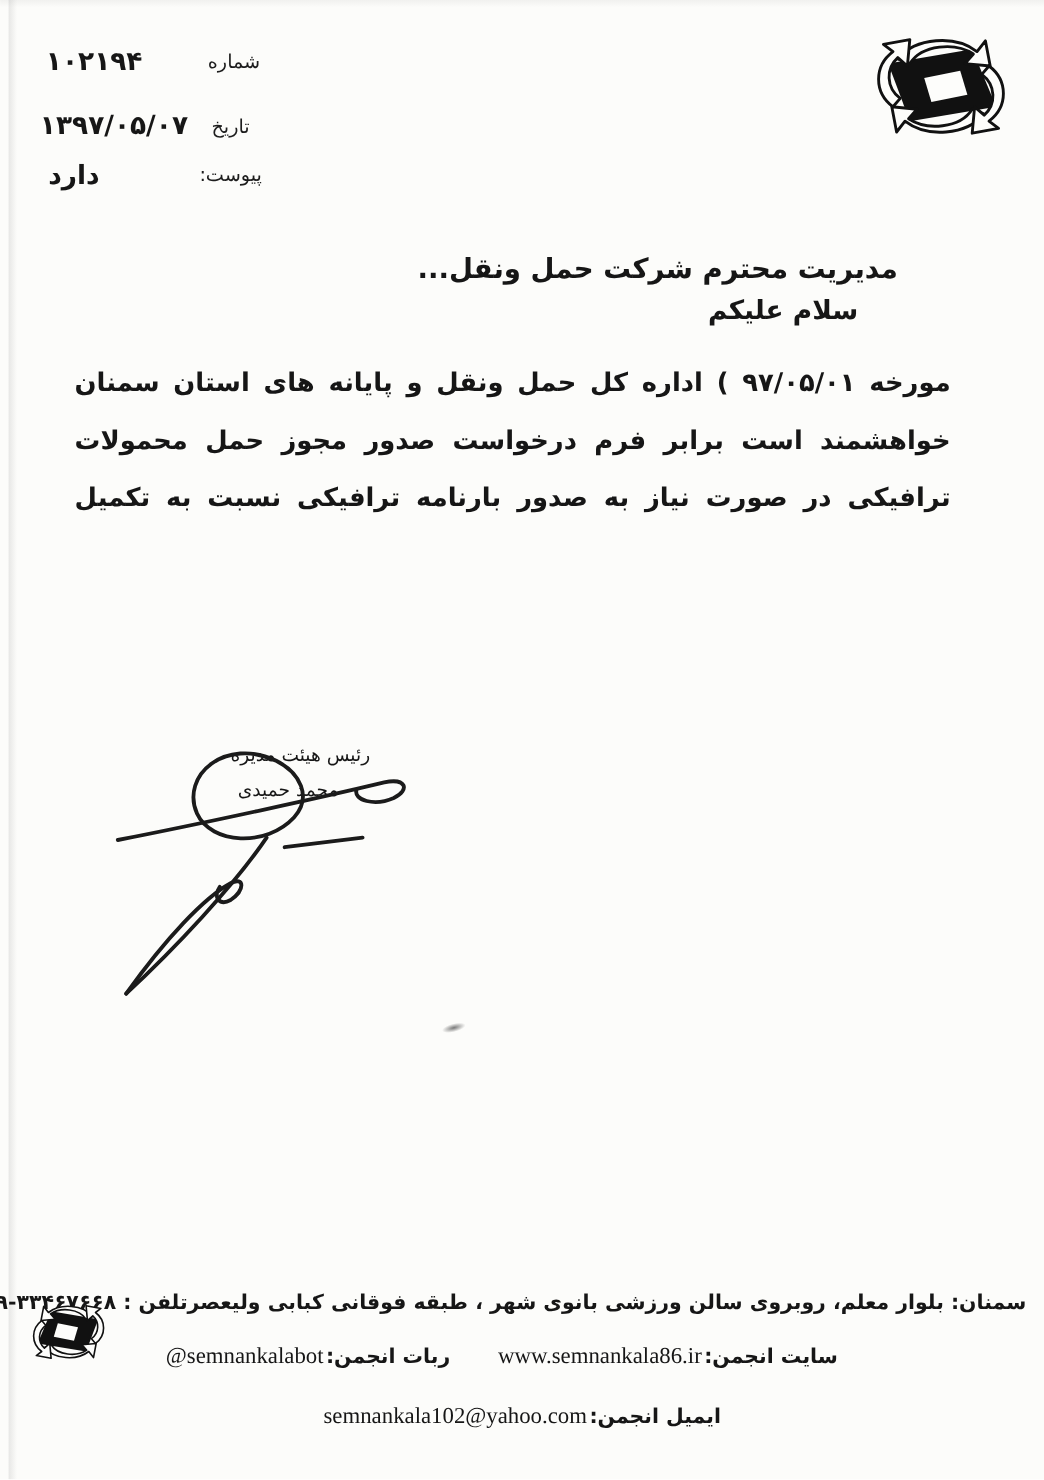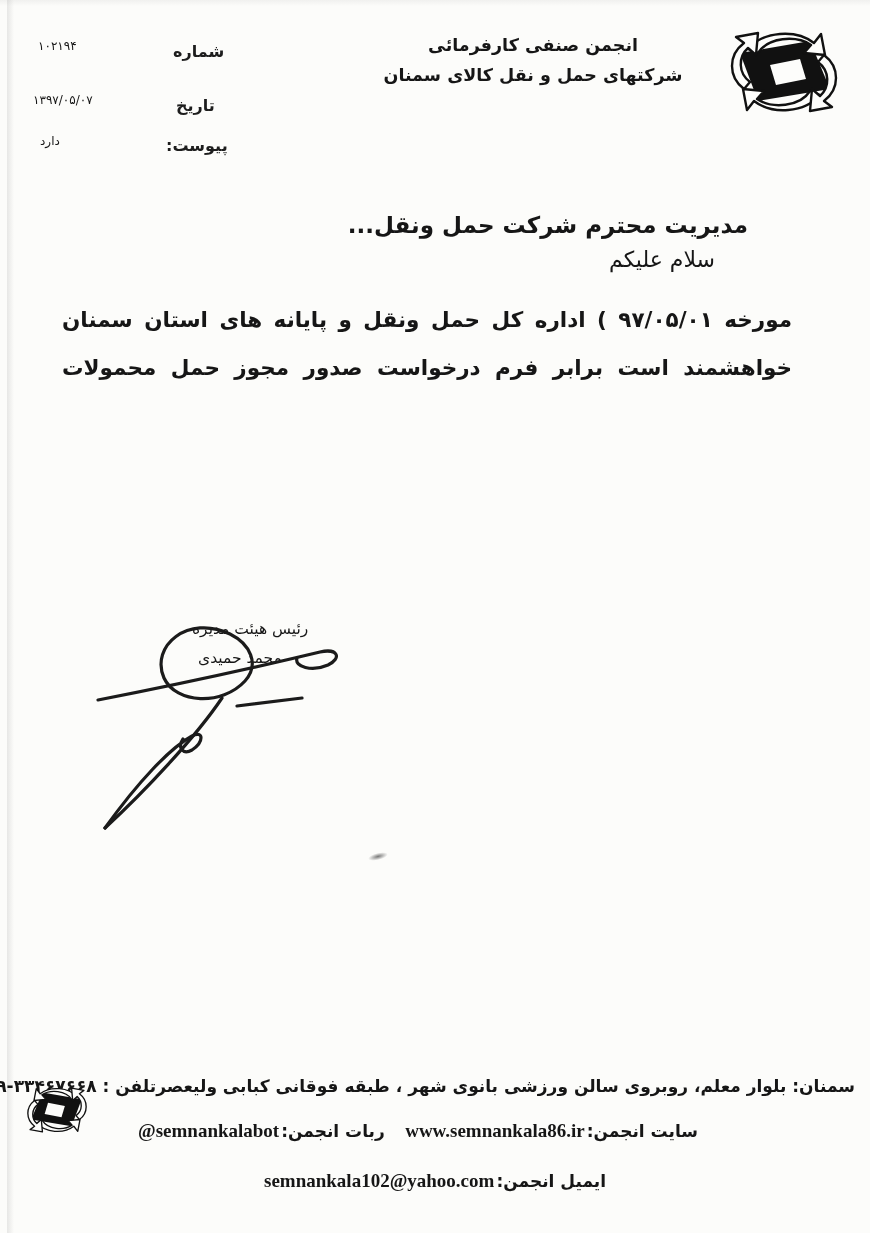--- a/index.html
+++ b/index.html
@@ -26,46 +26,46 @@
     position:absolute;left:0;top:0;right:0;height:6px;
     background:linear-gradient(180deg,rgba(140,140,140,.10),rgba(140,140,140,0));
     pointer-events:none;
   }
   .abs{position:absolute;white-space:nowrap;}
   
   .org{
     left:368px;top:30px;width:330px;
     text-align:center;font-weight:700;font-size:17.5px;line-height:30px;
   }
-  .fld-label{font-size:16px;font-weight:700;color:#1d1d1d;}
-  .fld-value{font-size:12px;font-weight:400;}     
+  .fld-label{font-size:16px;font-weight:400;color:#1d1d1d;}
+  .fld-value{font-size:22px;font-weight:700;}     
   
   
   .salute1{right:122px;top:212px;font-size:23px;font-weight:700;}
-  .salute2{right:155px;top:247px;font-size:22px;font-weight:400;text-align:right;}
+  .salute2{right:155px;top:247px;font-size:22px;font-weight:700;text-align:right;}
   .para{
     position:absolute;right:78px;left:62px;top:296px;
     font-size:21.5px;font-weight:700;line-height:48px;
   }
   .para .pline{
     text-align:justify;text-align-last:justify;
     white-space:normal;
   }
   .para .pline.indent{padding-right:22px;}
   
   .sig-title{left:192px;top:620px;font-size:15.5px;font-weight:400;direction:rtl;}
   .sig-name{left:198px;top:649px;font-size:15.5px;font-weight:400;direction:rtl;}
   
   .foot1{
     position:absolute;right:15px;top:1076px;left:95px;
     font-size:17px;font-weight:700;text-align:right;white-space:nowrap;
   }
   .pair{position:absolute;display:flex;align-items:baseline;gap:2px;}
   .pair .plabel{font-size:17px;font-weight:700;}
-  .pair .pvalue{font-family:"Liberation Serif",serif;font-size:19px;font-weight:700;direction:ltr;unicode-bidi:isolate;}
+  .pair .pvalue{font-family:"Liberation Serif",serif;font-size:19px;font-weight:400;direction:ltr;unicode-bidi:isolate;}
   .pair-site{top:1120px;right:172px;}
   .pair-bot{top:1120px;left:138px;}
   .pair-email{top:1170px;left:0;right:0;margin:0 auto;width:max-content;}
   .speck{
     position:absolute;left:368px;top:853px;width:20px;height:7px;
     background:radial-gradient(closest-side,#4d4d4d,rgba(80,80,80,0));
     transform:rotate(-14deg);opacity:.75;
   }
   svg{display:block;}
 </style>
@@ -89,39 +89,38 @@
     </defs>
   </svg>
 
   <div class="abs" style="left:718px;top:24px">
     <svg width="132" height="96" viewBox="0 0 132 90">
         <use href="#assoc-logo"></use>
       </svg>
   </div>
 
   <div class="abs org">
-    <div>انجمن صنفی کارفرمائی</div>
-    <div>شرکتهای حمل و نقل کالای سمنان</div>
   </div>
 
   <span class="abs fld-label" style="left:173px;top:42px">شماره</span>
   <span class="abs fld-value" style="left:38px;top:39px">۱۰۲۱۹۴</span>
 
   <span class="abs fld-label" style="left:176px;top:96px">تاریخ</span>
   <span class="abs fld-value" style="left:33px;top:93px">۱۳۹۷/۰۵/۰۷</span>
 
   <span class="abs fld-label" style="left:166px;top:136px">پیوست:</span>
   <span class="abs fld-value" style="left:40px;top:134px">دارد</span>
 
   <div class="abs salute1">مدیریت محترم شرکت حمل ونقل...</div>
   <div class="abs salute2">سلام علیکم</div>
 
   <div class="para">
     <div class="pline">مورخه ۹۷/۰۵/۰۱ ) اداره کل حمل ونقل و پایانه های استان سمنان</div>
     <div class="pline">خواهشمند است برابر فرم درخواست صدور مجوز حمل محمولات</div>
+    <div class="pline">ترافیکی در صورت نیاز به صدور بارنامه ترافیکی نسبت به تکمیل</div>
   </div>
 
   <span class="abs sig-title">رئیس هیئت مدیره</span>
   <span class="abs sig-name">محمد حمیدی</span>
 
   <div class="abs" style="left:80px;top:606px">
     <svg width="270" height="235" viewBox="0 0 270 235" fill="none" stroke="#1b1b1b" stroke-width="3.2" stroke-linecap="round">
       <path d="M 150,28 C 108,8 70,40 84,72 C 96,98 142,100 165,75 C 180,58 170,38 150,28"></path>
       <path d="M 18,94 C 90,80 190,58 240,46 C 258,42 262,52 248,59 C 232,66 214,61 217,52"></path>
       <path d="M 142,92 C 115,132 65,185 25,222"></path>

